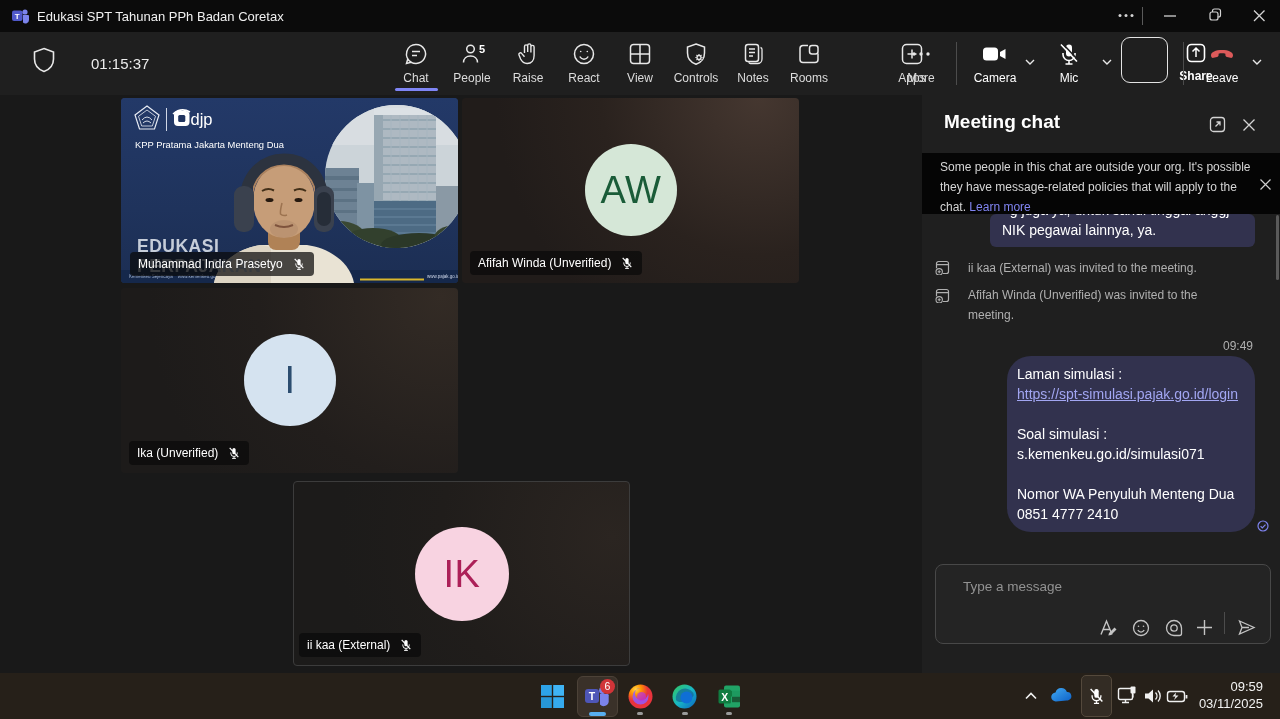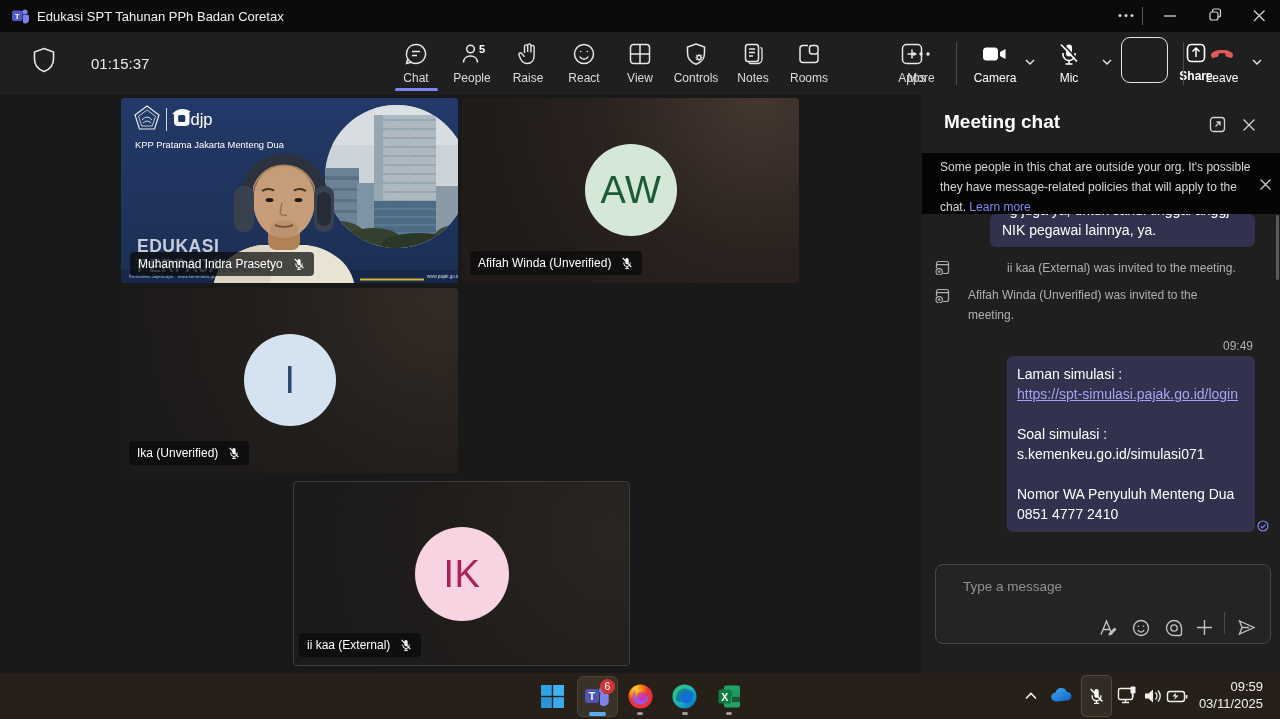--- a/index.html
+++ b/index.html
@@ -351,31 +351,31 @@
       <div style="margin-top:-14px;">&nbsp;&nbsp;g juga ya, untuk sandi tinggal anggj</div>
       <div>NIK pegawai lainnya, ya.</div>
     </div>
 
     <svg class="abs" style="left:13px; top:165px;" width="15" height="15" viewBox="0 0 15 15" fill="none" stroke="#b0b0b0" stroke-width="1.2">
       <path d="M6 13.5 h5.5 a2 2 0 0 0 2-2 v-8 a2 2 0 0 0 -2-2 h-8 a2 2 0 0 0 -2 2 v5 M1.6 4.7 h11.8"></path>
       <circle cx="4.2" cy="11.8" r="4" fill="#1f1f1f" stroke="none"></circle>
       <circle cx="4.2" cy="11.8" r="3.2" fill="none" stroke-width="1.1"></circle>
       <path d="M4.2 10.3 v3 M2.7 11.8 h3" stroke-width="1.1"></path>
     </svg>
-    <div class="syslbl" style="left:46px; top:163px;margin-left:39px;">ii kaa (External) was invited to the meeting.</div>
+    <div class="syslbl" style="left:46px; top:163px;">ii kaa (External) was invited to the meeting.</div>
     <svg class="abs" style="left:13px; top:193px;" width="15" height="15" viewBox="0 0 15 15" fill="none" stroke="#b0b0b0" stroke-width="1.2">
       <path d="M6 13.5 h5.5 a2 2 0 0 0 2-2 v-8 a2 2 0 0 0 -2-2 h-8 a2 2 0 0 0 -2 2 v5 M1.6 4.7 h11.8"></path>
       <circle cx="4.2" cy="11.8" r="4" fill="#1f1f1f" stroke="none"></circle>
       <circle cx="4.2" cy="11.8" r="3.2" fill="none" stroke-width="1.1"></circle>
       <path d="M4.2 10.3 v3 M2.7 11.8 h3" stroke-width="1.1"></path>
     </svg>
     <div class="syslbl" style="left:46px; top:190px;">Afifah Winda (Unverified) was invited to the<br>meeting.</div>
     <div class="syslbl" style="right:27px; top:241px; font-size:12px;">09:49</div>
 
-    <div class="bubble" style="left:85px; top:261px; width:248px;">
+    <div class="bubble" style="left:85px; top:261px; width:248px;border-radius:24px;">
       Laman simulasi :<br>
       <span style="color:#a2a6f2; text-decoration:underline;">https://spt-simulasi.pajak.go.id/login</span><br>
       &nbsp;<br>
       Soal simulasi :<br>
       s.kemenkeu.go.id/simulasi071<br>
       &nbsp;<br>
       Nomor WA Penyuluh Menteng Dua<br>
       0851 4777 2410
     </div>
     <svg class="abs" style="left:335px; top:425px;" width="12" height="12" viewBox="0 0 12 12" fill="none" stroke="#7e83ee" stroke-width="1.2">

